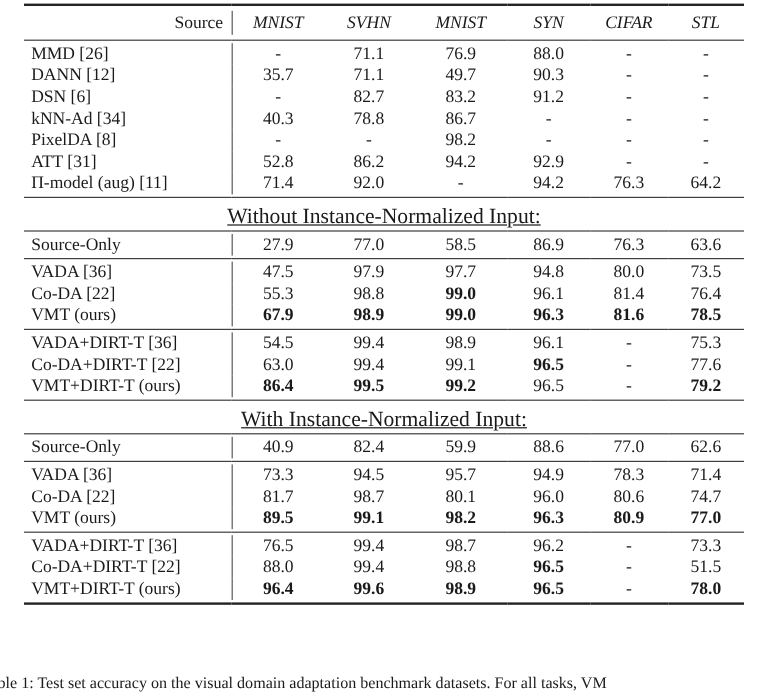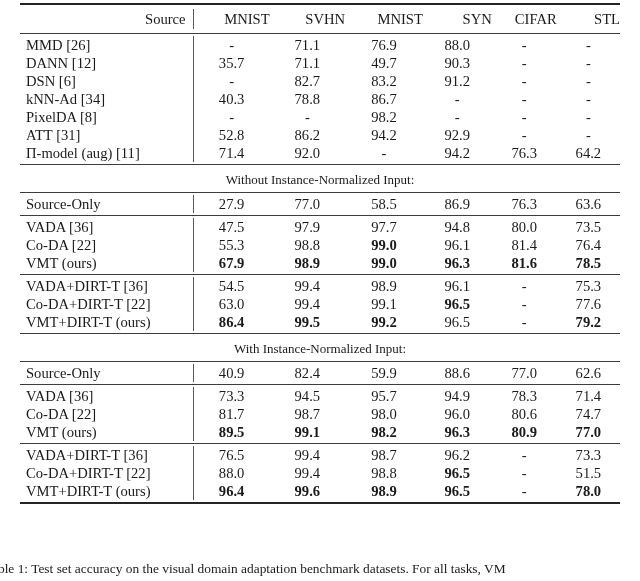--- a/index.html
+++ b/index.html
@@ -71,25 +71,26 @@
     font-size: 0;
     line-height: 0;
   }
   tr.gap-sm td {
     height: 2px;
     font-size: 0;
     line-height: 0;
   }
 
   .b { font-weight: bold; }
-  .hdr { text-align: right; }
+  .hdr { text-align: center; font-style: italic; }
   .hdr-lbl { text-align: right; padding-right: 7px !important; }
 
   .section-label {
-    font-size: 13px;
+    font-size: 18px;
+    text-decoration: underline;
   }
 
   .caption {
     position: absolute;
     left: 0px;
     top: 561px;
     width: 660px;
     font-size: 13.4px;
     white-space: nowrap;
     color: #1a1a1a;
@@ -331,21 +332,21 @@
           <td class="c-num w2">94.5</td>
           <td class="c-num w3">95.7</td>
           <td class="c-num w4">94.9</td>
           <td class="c-num w5">78.3</td>
           <td class="c-num w6">71.4</td>
         </tr>
         <tr class="datarow">
           <td class="c-label vrule">Co-DA [22]</td>
           <td class="c-num w1">81.7</td>
           <td class="c-num w2">98.7</td>
-          <td class="c-num w3">98.0</td>
+          <td class="c-num w3">80.1</td>
           <td class="c-num w4">96.0</td>
           <td class="c-num w5">80.6</td>
           <td class="c-num w6">74.7</td>
         </tr>
         <tr class="datarow">
           <td class="c-label vrule">VMT (ours)</td>
           <td class="c-num w1 b">89.5</td>
           <td class="c-num w2 b">99.1</td>
           <td class="c-num w3 b">98.2</td>
           <td class="c-num w4 b">96.3</td>

